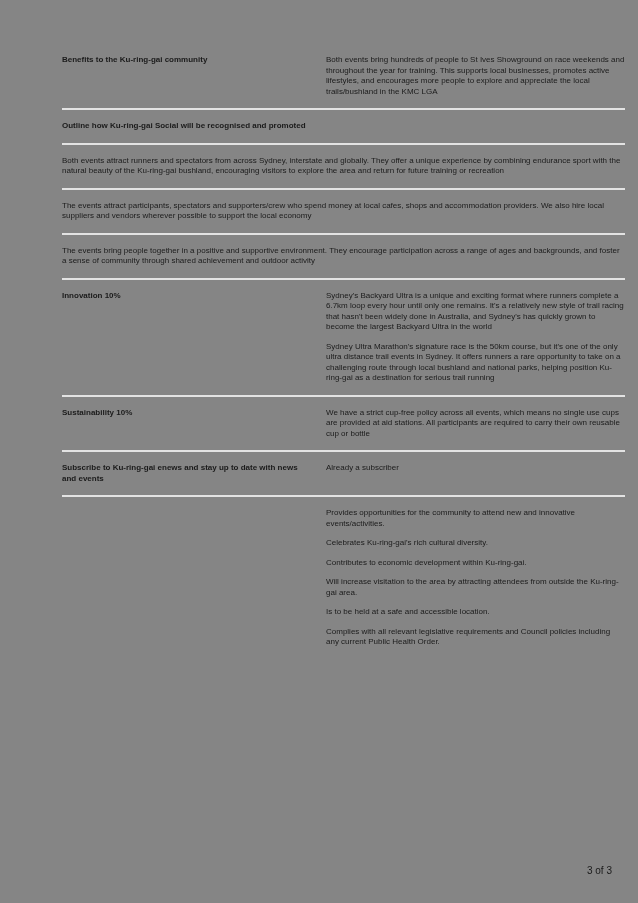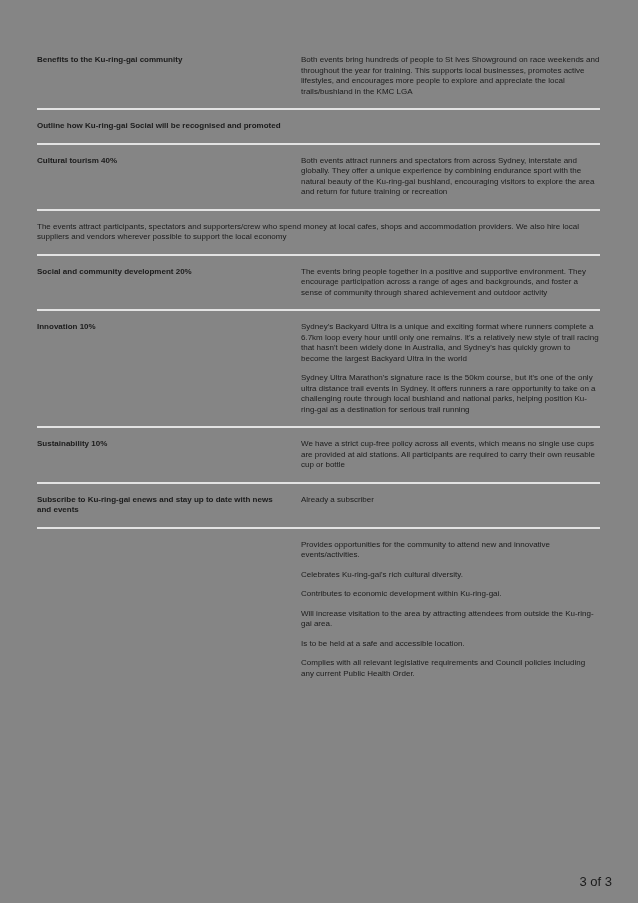--- a/index.html
+++ b/index.html
@@ -13,21 +13,21 @@
     width: 638px;
     height: 903px;
     position: relative;
     overflow: hidden;
     background: var(--bg);
     color: var(--text);
     font-family: "Liberation Sans", sans-serif;
   }
   .qa-table {
     position: absolute;
-    left: 37px;
+    left: 62px;
     top: 44px;
     width: 563px;
     filter: blur(0.3px);
   }
   .row {
     display: flex;
     border-top: 2px solid var(--divider);
     padding: 11px 0;
   }
   .row:first-child { border-top: none; }
@@ -42,22 +42,22 @@
   .row-value {
     flex: 1;
     font-size: 8px;
     line-height: 10.5px;
   }
   .row-value p { margin: 0 0 9px 0; }
   .row-value p:last-child { margin-bottom: 0; }
   .page-number {
     position: absolute;
     right: 26px;
-    bottom: 14px;
-    font-size: 13px;
+    bottom: 27px;
+    font-size: 10px;
     color: var(--text);
     filter: blur(0.3px);
     text-align: center;
   }
 </style>
 </head>
 <body>
 
 <div class="qa-table" id="qa-table">
   <div class="row">
@@ -65,34 +65,32 @@
     <div class="row-value">
         <p>Both events bring hundreds of people to St Ives Showground on race weekends and throughout the year for training. This supports local businesses, promotes active lifestyles, and encourages more people to explore and appreciate the local trails/bushland in the KMC LGA</p>
       </div>
   </div>
 
   <div class="row">
     <div class="row-label">Outline how Ku-ring-gai Social will be recognised and promoted</div>
   </div>
 
   <div class="row">
-    <div class="row-label">Cultural tourism 40%</div>
     <div class="row-value">
         <p>Both events attract runners and spectators from across Sydney, interstate and globally. They offer a unique experience by combining endurance sport with the natural beauty of the Ku-ring-gai bushland, encouraging visitors to explore the area and return for future training or recreation</p>
       </div>
   </div>
 
   <div class="row">
     <div class="row-value">
         <p>The events attract participants, spectators and supporters/crew who spend money at local cafes, shops and accommodation providers. We also hire local suppliers and vendors wherever possible to support the local economy</p>
       </div>
   </div>
 
   <div class="row">
-    <div class="row-label">Social and community development 20%</div>
     <div class="row-value">
         <p>The events bring people together in a positive and supportive environment. They encourage participation across a range of ages and backgrounds, and foster a sense of community through shared achievement and outdoor activity</p>
       </div>
   </div>
 
   <div class="row">
     <div class="row-label">Innovation 10%</div>
     <div class="row-value">
         <p>Sydney's Backyard Ultra is a unique and exciting format where runners complete a 6.7km loop every hour until only one remains. It's a relatively new style of trail racing that hasn't been widely done in Australia, and Sydney's has quickly grown to become the largest Backyard Ultra in the world</p>
         <p>Sydney Ultra Marathon's signature race is the 50km course, but it's one of the only ultra distance trail events in Sydney. It offers runners a rare opportunity to take on a challenging route through local bushland and national parks, helping position Ku-ring-gai as a destination for serious trail running</p>

